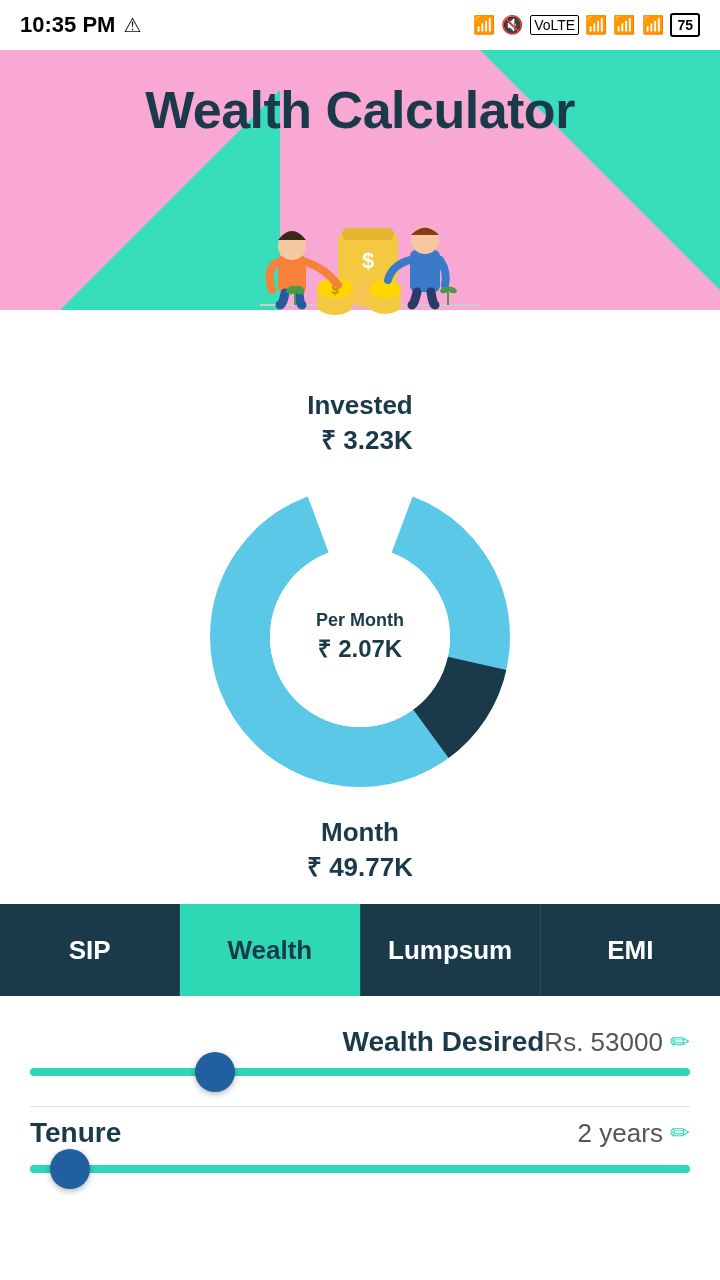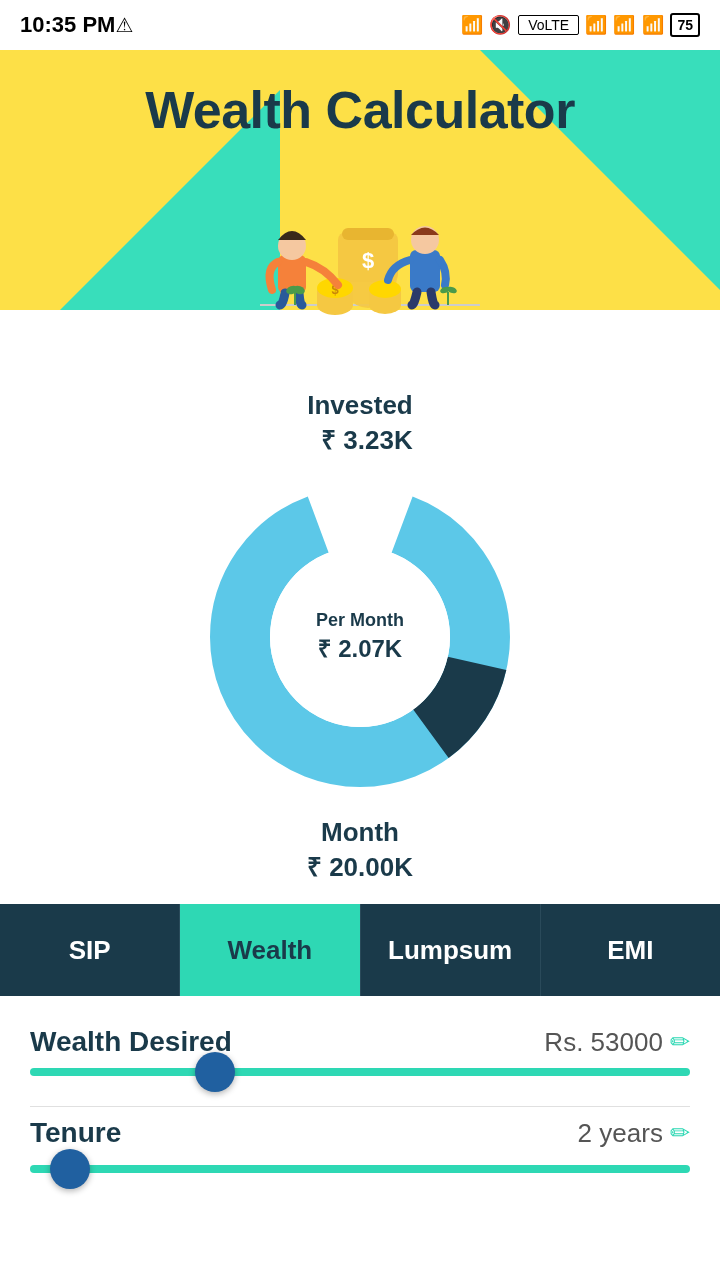--- a/index.html
+++ b/index.html
@@ -36,21 +36,21 @@
       border: 2px solid #000;
       border-radius: 3px;
       padding: 2px 5px;
       font-size: 14px;
       font-weight: 600;
     }
 
     
     .header-section {
       position: relative;
-      background: #fde047;
+      background: #f9a8d4;
       width: 100%;
       height: 320px;
       overflow: hidden;
       display: flex;
       flex-direction: column;
       align-items: center;
       justify-content: flex-start;
     }
     .header-bg-triangle-left {
       position: absolute;
@@ -208,21 +208,21 @@
 
     
     .controls-section {
       width: 100%;
       padding: 30px 30px 20px 30px;
       background: #fff;
     }
 
     .control-row {
       display: flex;
-      justify-content: space-between;
+      justify-content: flex-end;
       align-items: center;
     }
     .control-label {
       font-size: 28px;
       font-weight: 700;
       color: #1a3a4a;
     }
     .control-value-row {
       display: flex;
       align-items: center;
@@ -302,28 +302,28 @@
       background: #2060a0;
       border-radius: 50%;
       box-shadow: 0 2px 6px rgba(0,0,0,0.3);
       cursor: pointer;
     }
   </style>
 </head>
 <body>
 
 <div class="status-bar">
-  <div style="display:flex; align-items:center; ">
+  <div style="display:flex; align-items:center; gap:8px;">
     <span class="status-time">10:35 PM</span>
     <span style="font-size:20px;">⚠</span>
   </div>
   <div class="status-icons">
     <span>📶</span>
     <span>🔇</span>
-    <span style="font-size:14px; border:1px solid #000; padding:1px 9px; border-radius:2px;">Vo<br style="display:none">LTE</span>
+    <span style="font-size:14px; border:1px solid #000; padding:1px 3px; border-radius:2px;">Vo<br style="display:none">LTE</span>
     <span>📶</span>
     <span>📶</span>
     <span>📶</span>
     <span class="battery-box">75</span>
   </div>
 </div>
 
 <div class="header-section">
   <div class="header-bg-triangle-left"></div>
   <div class="header-bg-triangle-right"></div>
@@ -404,21 +404,21 @@
       <circle cx="160" cy="160" r="90" fill="#ffffff"></circle>
     </svg>
     <div class="donut-center-text">
       <span class="donut-center-label">Per Month</span>
       <span class="donut-center-value">₹ 2.07K</span>
     </div>
   </div>
 
   <div class="gain-section">
     <div class="gain-label">Month</div>
-    <div class="gain-value">₹ 20.00K</div>
+    <div class="gain-value">₹ 49.77K</div>
   </div>
 
   <div class="tab-bar">
     <div class="tab-item">
       <span>SIP</span>
     </div>
     <div class="tab-item active">
       <span>Wealth</span>
     </div>
     <div class="tab-item">

